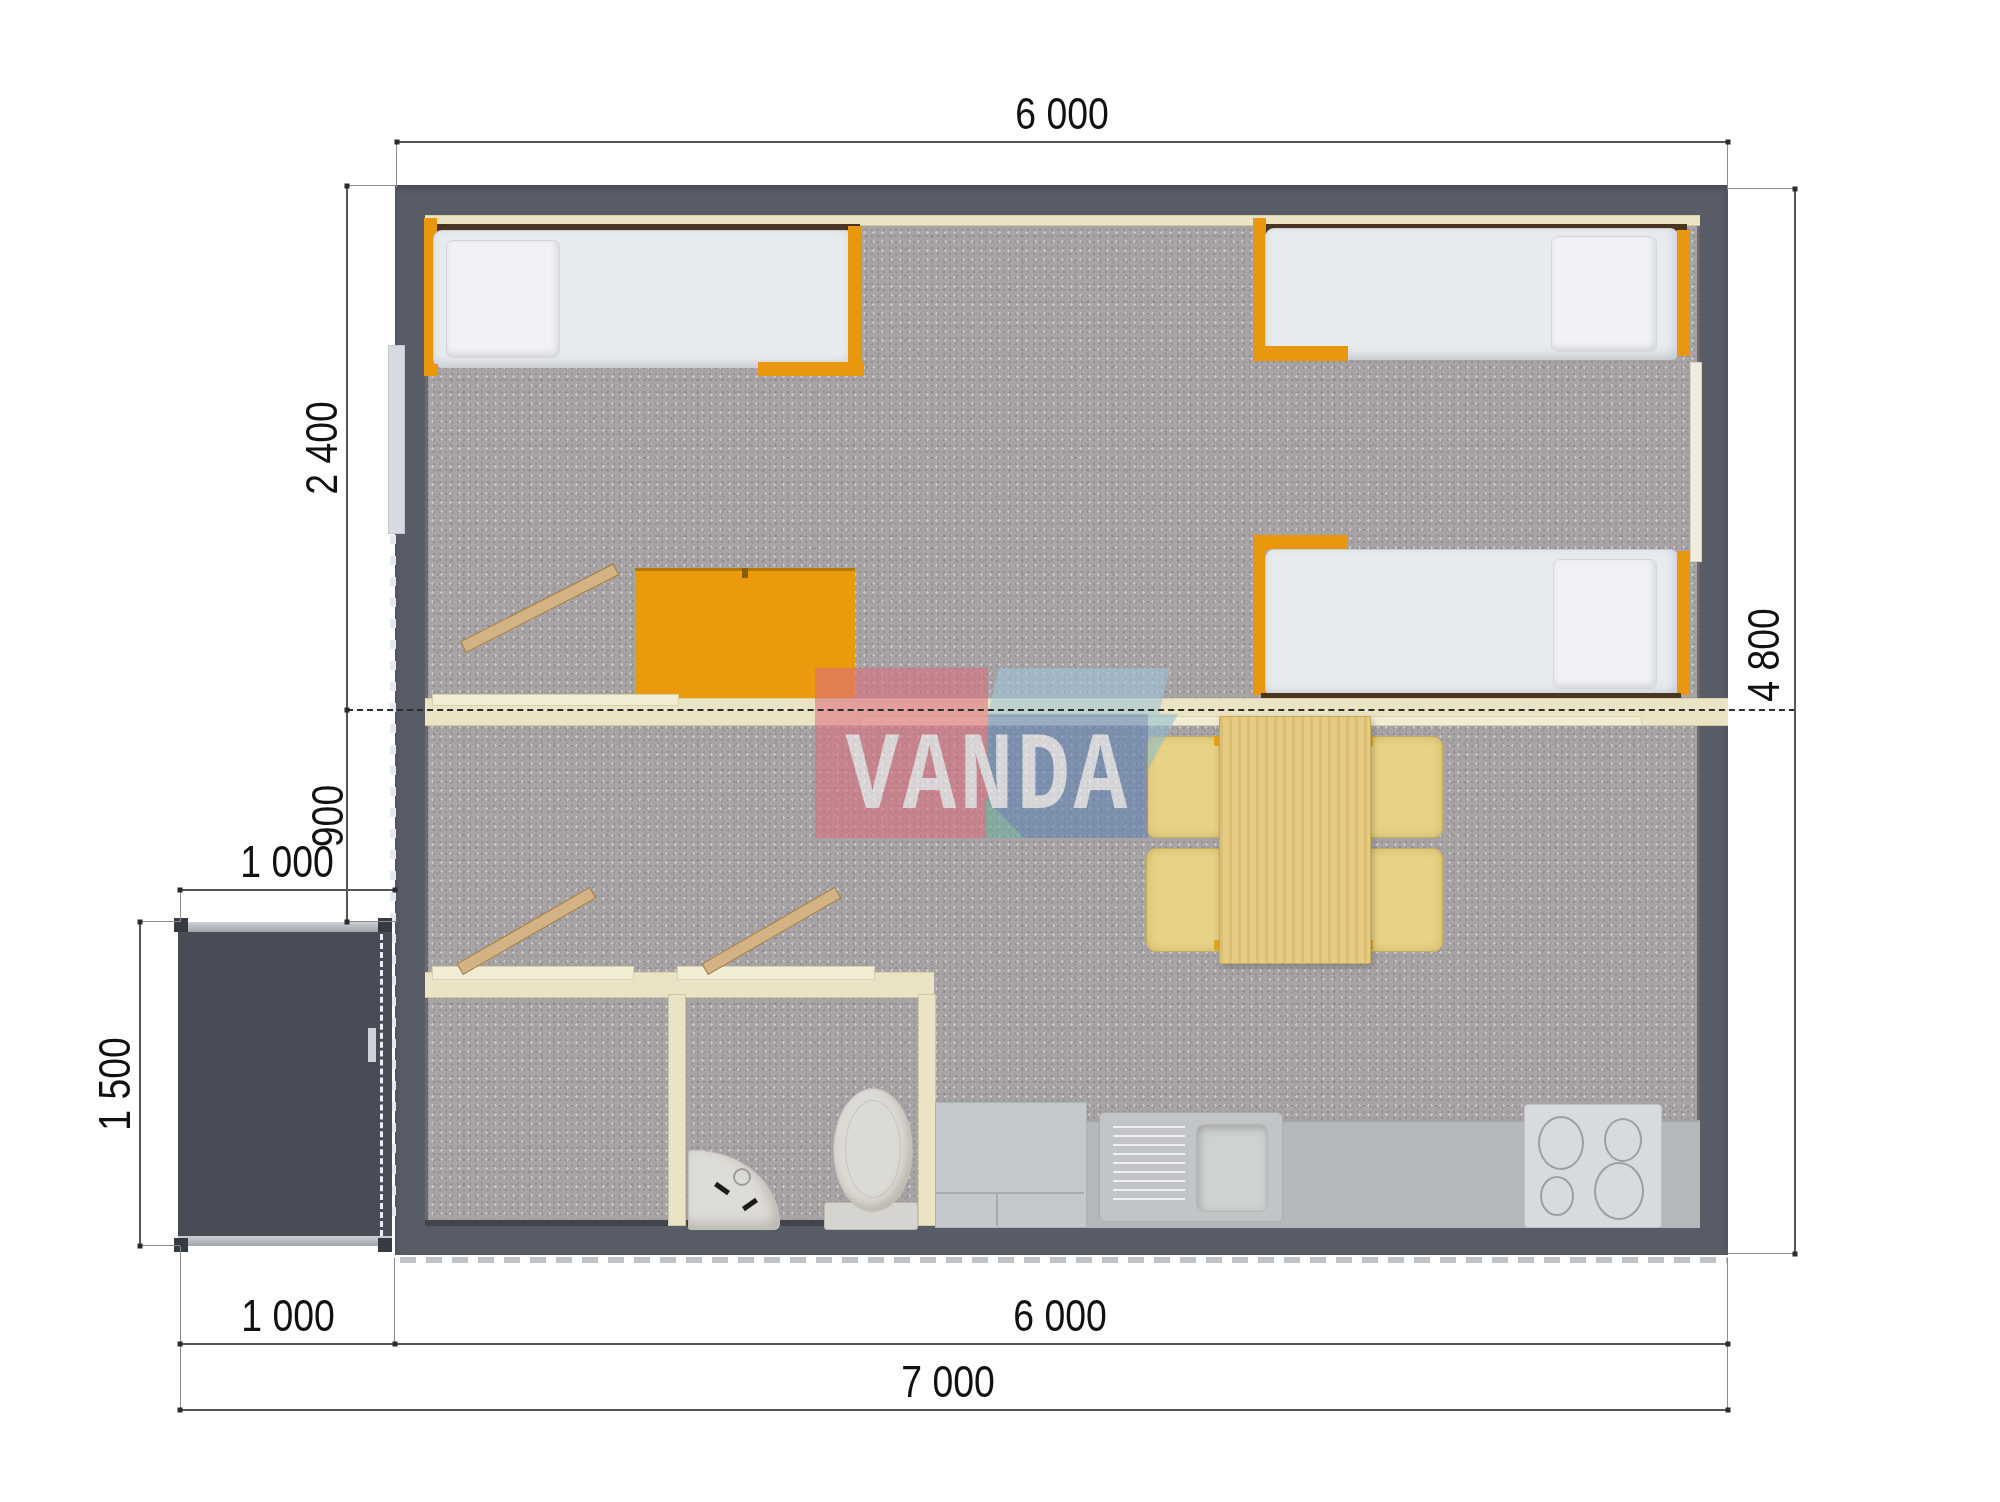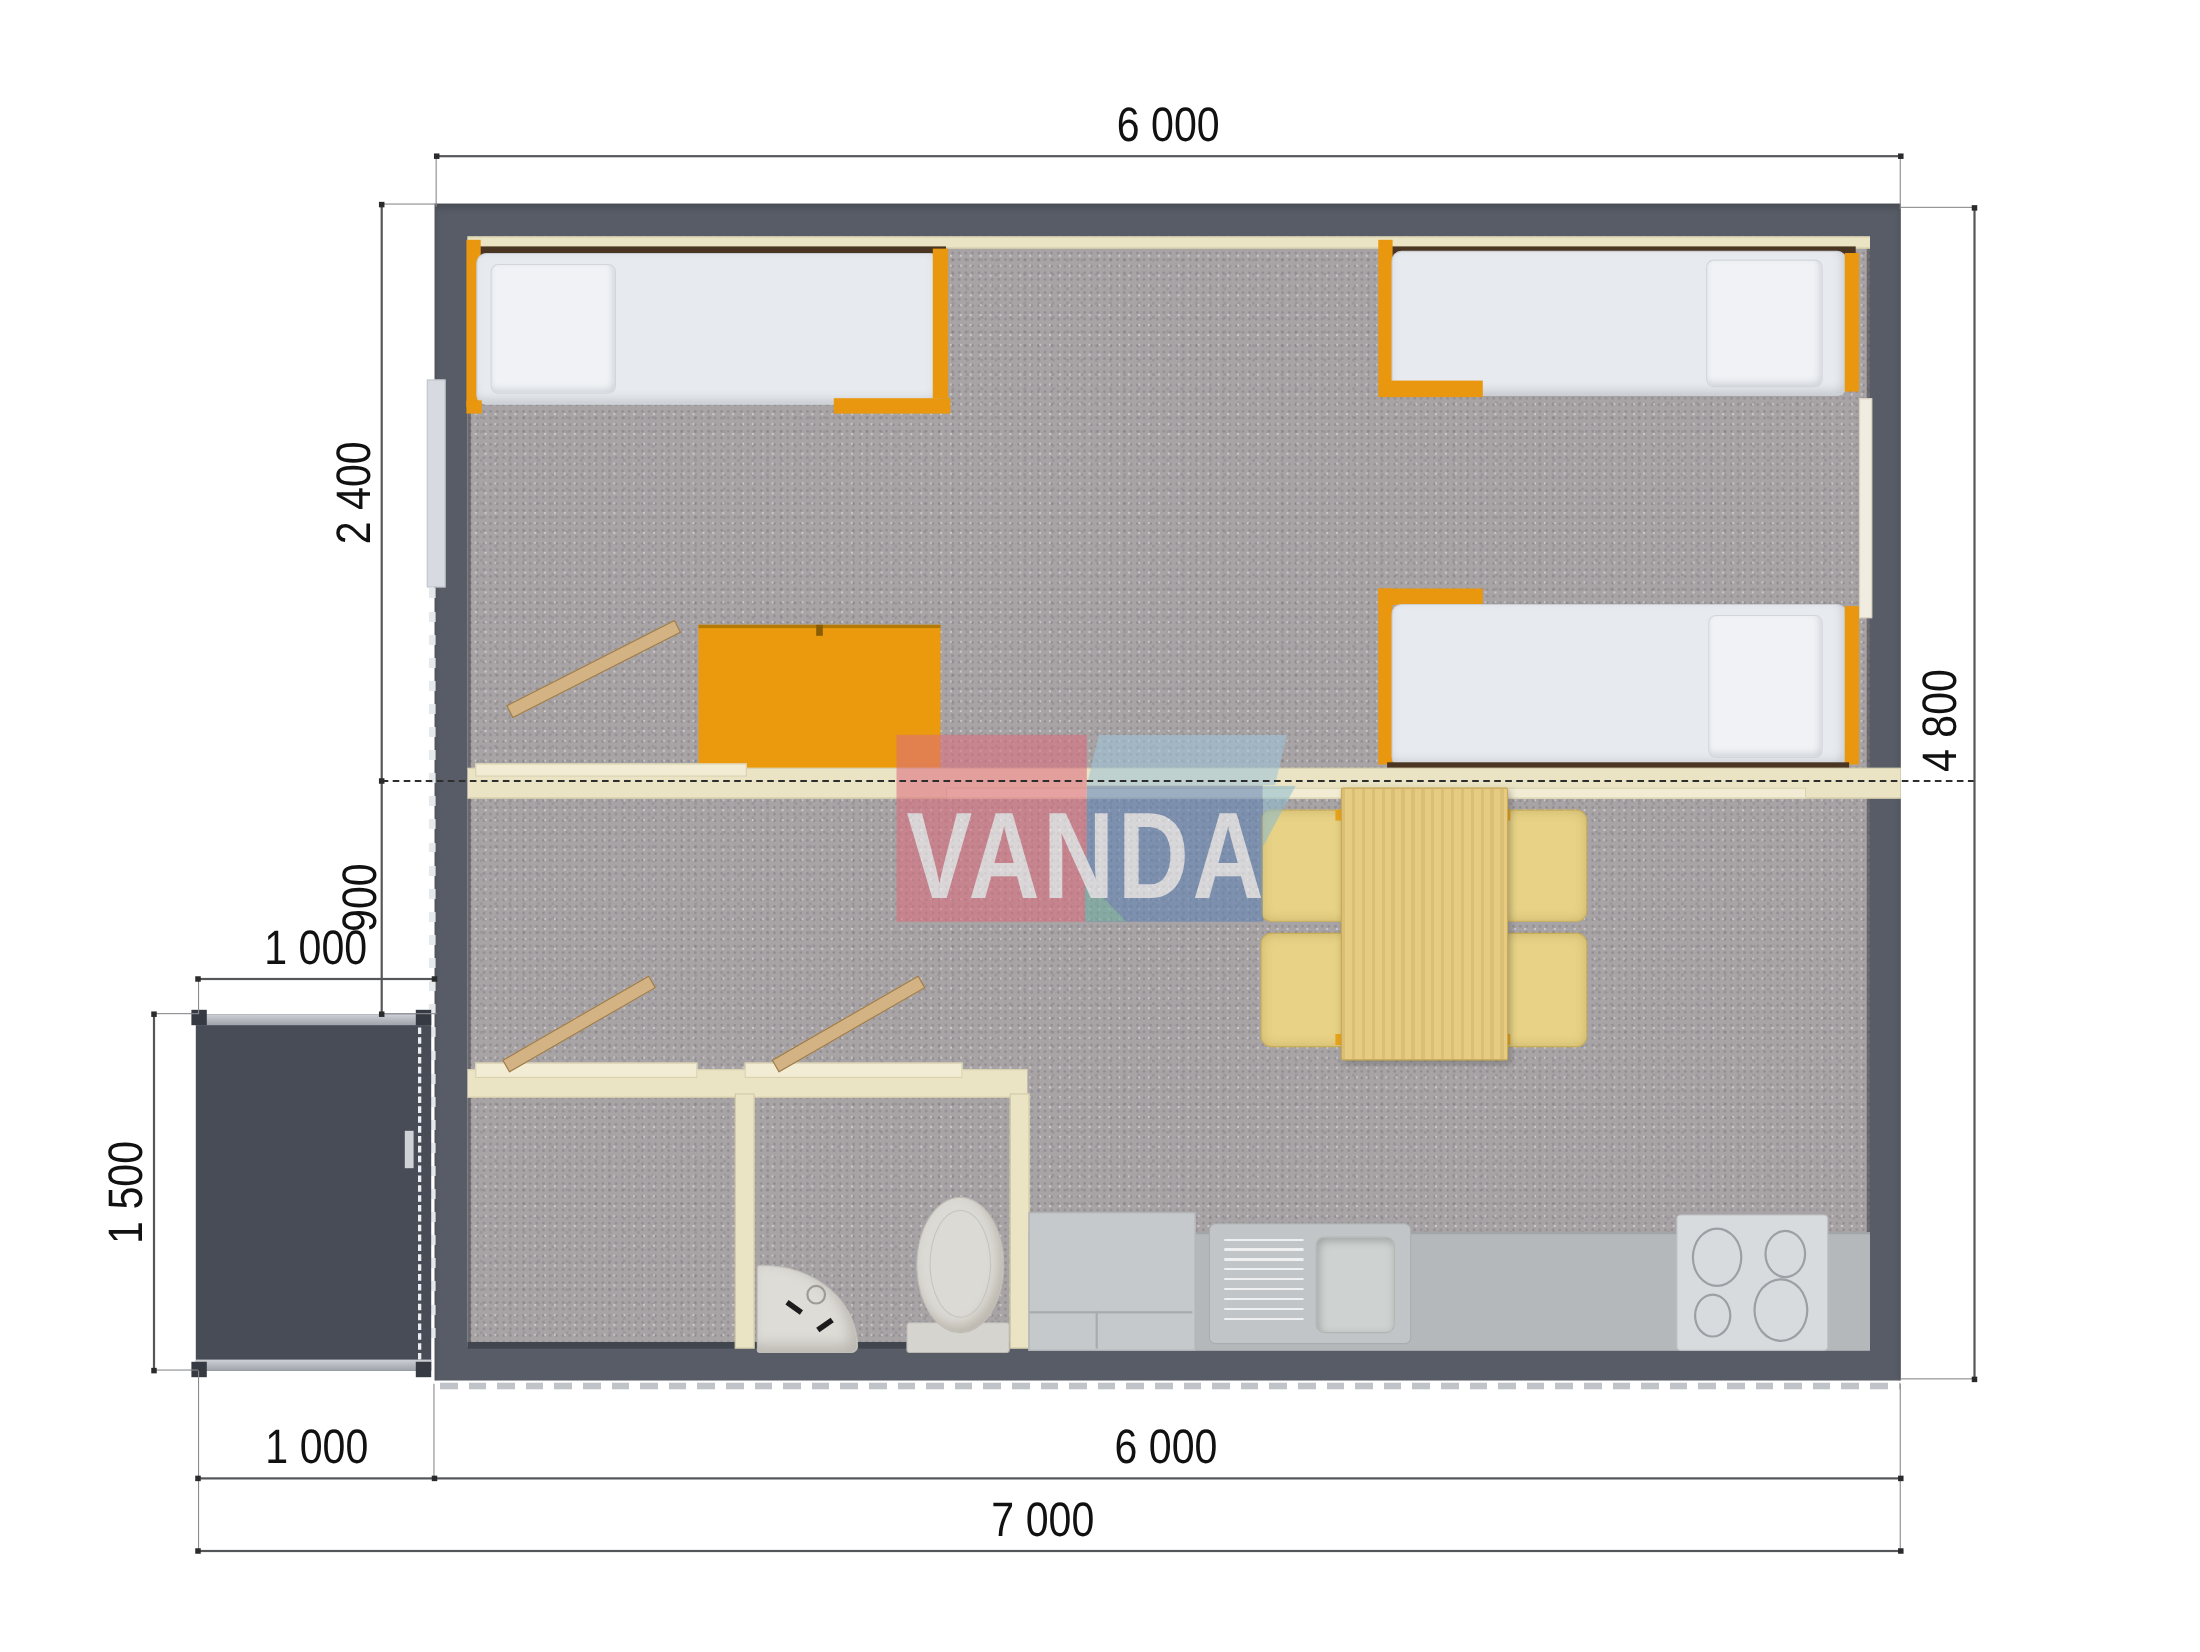--- a/index.html
+++ b/index.html
@@ -156,21 +156,21 @@
   <div class="abs" style="left:178px;top:922px;width:214px;height:324px;background:#474c56;"></div>
   <div class="abs" style="left:178px;top:922px;width:214px;height:10px;background:linear-gradient(180deg,#cdd0d5,#9fa3aa);"></div>
   <div class="abs" style="left:178px;top:1236px;width:214px;height:10px;background:linear-gradient(180deg,#cdd0d5,#9fa3aa);"></div>
   <div class="abs" style="left:174px;top:918px;width:14px;height:14px;background:#363a42;"></div>
   <div class="abs" style="left:174px;top:1238px;width:14px;height:14px;background:#363a42;"></div>
   <div class="abs" style="left:378px;top:918px;width:14px;height:14px;background:#363a42;"></div>
   <div class="abs" style="left:378px;top:1238px;width:14px;height:14px;background:#363a42;"></div>
   <div class="abs" style="left:380px;top:934px;width:0;height:302px;border-left:3px dashed #eceff2;"></div>
   <div class="abs" style="left:368px;top:1028px;width:8px;height:34px;background:#cfd3d8;"></div>
 
-  <div class="abs wm" style="left:0;top:0;width:2000px;height:1502px;pointer-events:none;">
+  <div class="abs wm" style="left:0;top:0;width:2000px;height:1502px;pointer-events:none;font-family:Liberation Mono, monospace;">
     <div class="abs" style="left:815px;top:668px;width:173px;height:170px;background:#dc6e7e;"></div>
     <div class="abs" style="left:988px;top:714px;width:160px;height:124px;background:#5f82b4;"></div>
     <div class="abs" style="left:988px;top:668px;width:182px;height:46px;background:#9fc4d8;
                 clip-path:polygon(6% 0,100% 0,94% 100%,0 100%);"></div>
     <div class="abs" style="left:986px;top:798px;width:38px;height:40px;background:#6fae9f;
                 clip-path:polygon(0 0,100% 100%,0 100%);"></div>
     <div class="abs" style="left:1148px;top:714px;width:30px;height:56px;background:#8fbccd;
                 clip-path:polygon(0 0,100% 0,0 100%);"></div>
     <div class="abs wm-text" style="left:988px;top:778px;">VANDA</div>
   </div>

